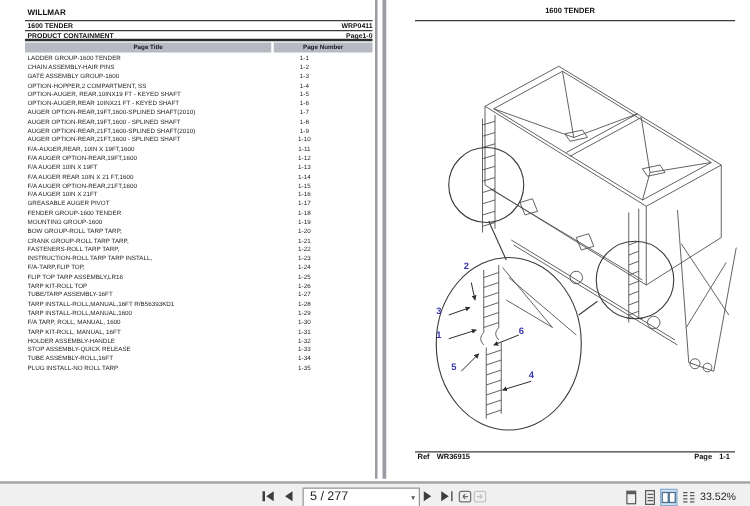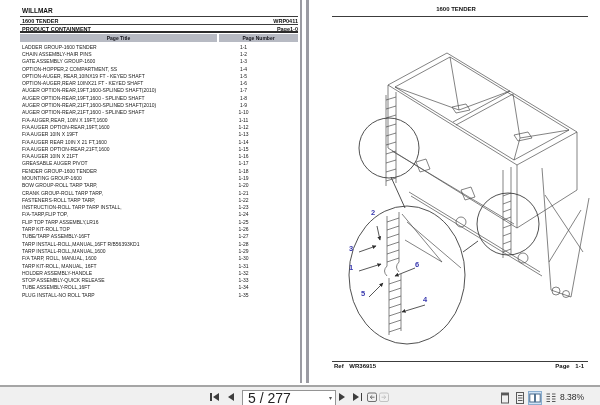--- a/index.html
+++ b/index.html
@@ -45,21 +45,21 @@
   .toolbar{position:absolute;left:0;top:385px;width:600px;height:20px;background:#f0f0f0;
            border-top:2px solid #a5a5a5;}
   .tbtn{position:absolute;top:4px;height:12px;display:flex;align-items:center;gap:1.5px;
         background:none;border:none;padding:0;margin:0;cursor:default;}
   .tri{width:0;height:0;border-top:4px solid transparent;border-bottom:4px solid transparent;}
   .tri.l{border-right:6px solid #3d3d3d;}
   .tri.r{border-left:6px solid #3d3d3d;}
   .vbar{width:1.5px;height:8px;background:#3d3d3d;}
   .pagebox{position:absolute;left:242px;top:2.5px;width:92px;height:14px;background:#fff;
            border:1px solid #949494;display:flex;align-items:center;}
-  .pagebox input{flex:1;border:none;outline:none;background:transparent;font-size:14px;
+  .pagebox input{flex:1;border:none;outline:none;background:transparent;font-size:10px;
                  font-family:"Liberation Sans",sans-serif;color:#222;padding:0 0 0 5px;width:70px;}
   .pagebox .caret{font-size:6px;color:#555;padding:0 3px 0 2px;}
   .histbtn{position:absolute;top:4px;width:12px;height:12px;background:none;border:none;padding:0;}
   .viewbtn{position:absolute;top:3.5px;width:14px;height:14px;background:none;border:1px solid transparent;
            padding:0;display:flex;align-items:center;justify-content:center;}
   .viewbtn.selected{background:#cfe3f6;border:1px solid #8aaed0;}
   .zoomlvl{position:absolute;left:560px;top:5px;font-size:8.5px;color:#2b2b2b;}
 </style>
 </head>
 <body>
@@ -428,15 +428,15 @@
         <line x1="1.5" y1="4.5" x2="5" y2="4.5" stroke="#5a5a5a"></line>
         <line x1="1.5" y1="7" x2="5" y2="7" stroke="#5a5a5a"></line>
         <line x1="1.5" y1="9.5" x2="5" y2="9.5" stroke="#5a5a5a"></line>
         <line x1="7" y1="2" x2="10.5" y2="2" stroke="#5a5a5a"></line>
         <line x1="7" y1="4.5" x2="10.5" y2="4.5" stroke="#5a5a5a"></line>
         <line x1="7" y1="7" x2="10.5" y2="7" stroke="#5a5a5a"></line>
         <line x1="7" y1="9.5" x2="10.5" y2="9.5" stroke="#5a5a5a"></line>
       </svg>
     </button>
 
-    <span class="zoomlvl">8.38%</span>
+    <span class="zoomlvl">33.52%</span>
   </div>
 </div>
 
 </body></html>

